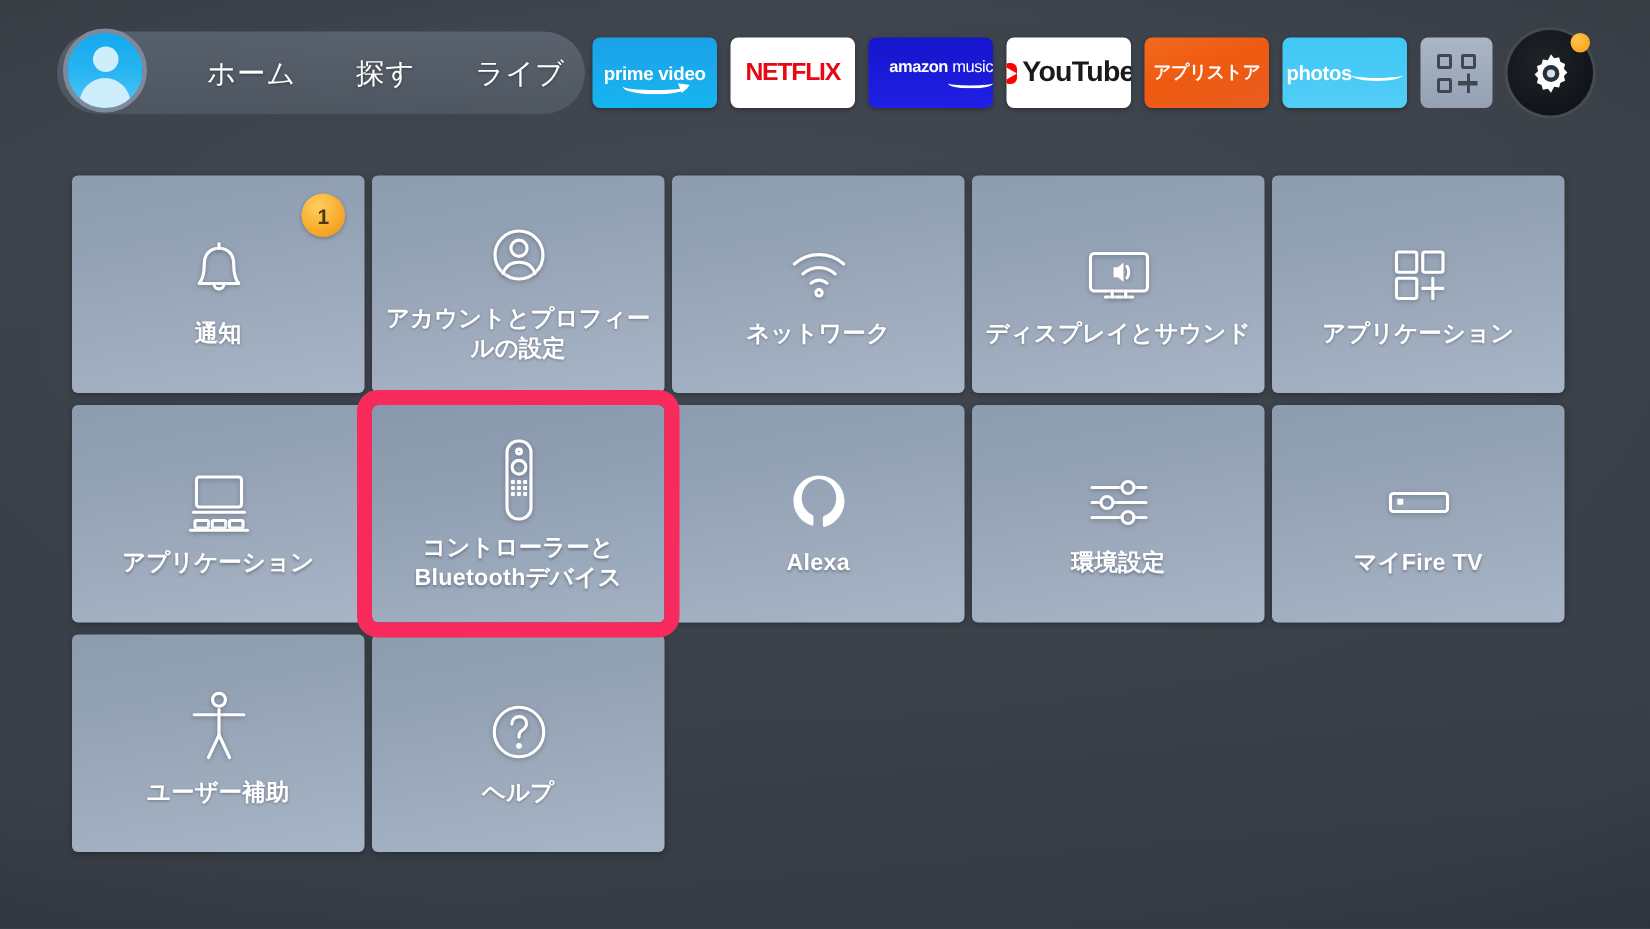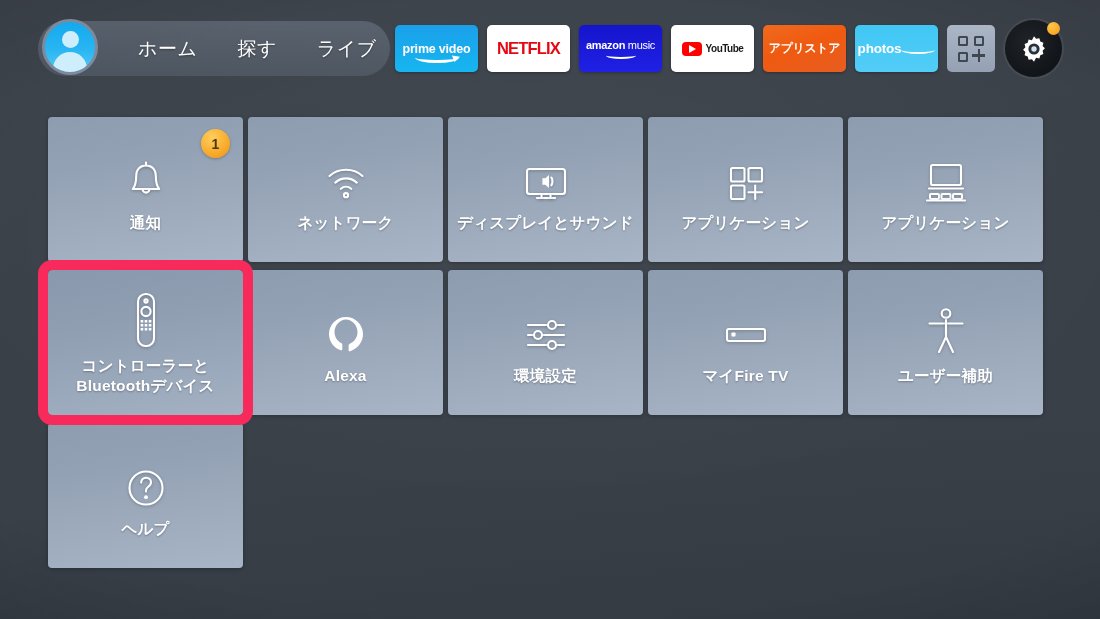--- a/index.html
+++ b/index.html
@@ -76,39 +76,39 @@
     width:44px; height:11px;
     border-bottom:3px solid #fff; border-radius:0 0 50% 50%;
   }
   .app-prime .smile::after{
     content:""; position:absolute; right:-1px; bottom:-1px;
     border-left:7px solid #fff; border-top:4px solid transparent;
     border-bottom:3px solid transparent; transform:rotate(-22deg);
   }
   .app-netflix{ background:#ffffff; }
   .app-netflix span{ color:#e50914; font-size:16.5px; font-weight:bold; letter-spacing:-0.8px; font-family:"Liberation Sans",sans-serif; }
-  .app-music{ background:linear-gradient(180deg,#1515cc,#2020e6); flex-direction:column; }
+  .app-music{ background:linear-gradient(180deg,#1515cc,#2020e6); flex-direction:column;align-items:flex-end; }
   .app-music .am{ color:#fff; font-size:11px; font-weight:bold; letter-spacing:-0.3px; white-space:nowrap; }
   .app-music .am b{ font-weight:bold; }
   .app-music .am i{ font-style:normal; font-weight:normal; }
   .app-music .smile2{
     width:30px; height:7px; border-bottom:2px solid #fff;
     border-radius:0 0 50% 50%; margin-top:1px;
   }
   .app-youtube{ background:#ffffff; gap:4px; }
   .yt-play{
     width:20px; height:14px; background:#ff0000; border-radius:4px;
     display:flex; align-items:center; justify-content:center;
   }
   .yt-play::after{
     content:""; border-left:7px solid #fff;
     border-top:4.5px solid transparent; border-bottom:4.5px solid transparent;
     margin-left:2px;
   }
-  .app-youtube span{ color:#1a1a1a; font-size:10px; font-weight:bold; letter-spacing:-0.5px; }
+  .app-youtube span{ color:#1a1a1a; font-size:19px; font-weight:bold; letter-spacing:-0.5px; }
   .app-store{ background:linear-gradient(160deg,#f06a1e,#ef5a10 45%,#e85d22); }
   .app-store span{ color:#ffffff; font-size:12px; font-weight:bold; letter-spacing:-0.4px; }
   .app-photos{ background:linear-gradient(180deg,#41c7f5,#52cdf7); flex-direction:row; }
   .app-photos .ph{ color:#fff; font-size:13.5px; font-weight:bold; letter-spacing:-0.2px; }
   .app-photos .smile3{
     width:34px; height:8px; border-bottom:2.5px solid #fff;
     border-radius:0 0 50% 50%; margin-top:2px;
   }
   .app-grid{
     width:48px; height:47px; border-radius:5px;
@@ -271,20 +271,30 @@
       <div class="tile-icon">
         <svg width="52" height="52" viewBox="0 0 52 52">
           <path class="ico" d="M26 9.5c-6.2 0-9.8 4.3-9.8 10.3 0 7.6-1.1 10.6-3.4 13.2h26.4c-2.3-2.6-3.4-5.6-3.4-13.2 0-6-3.6-10.3-9.8-10.3z"></path>
           <path class="ico" d="M26 6.5v3"></path>
           <path class="ico" d="M22.6 33.2c0 1.9 1.5 3.4 3.4 3.4s3.4-1.5 3.4-3.4"></path>
         </svg>
       </div>
       <div class="tile-label">通知</div>
     </div>
 
+    <div class="tile">
+      <div class="tile-icon">
+        <svg width="52" height="52" viewBox="0 0 52 52">
+          <circle class="ico" cx="26" cy="24" r="16"></circle>
+          <circle class="ico" cx="26" cy="19.5" r="5.4"></circle>
+          <path class="ico" d="M15.4 36.4c1.6-5 5.7-7.6 10.6-7.6s9 2.6 10.6 7.6"></path>
+        </svg>
+      </div>
+      <div class="tile-label">アカウントとプロフィールの設定</div>
+    </div>
 
     <div class="tile">
       <div class="tile-icon">
         <svg width="52" height="52" viewBox="0 0 52 52">
           <path class="ico" d="M9.5 20c9.2-8.3 23.8-8.3 33 0"></path>
           <path class="ico" d="M15.3 26.6c6.2-5.6 15.2-5.6 21.4 0"></path>
           <path class="ico" d="M20.8 32.8c3.1-2.8 7.3-2.8 10.4 0"></path>
           <circle class="ico" cx="26" cy="39.2" r="2.1"></circle>
         </svg>
       </div>

